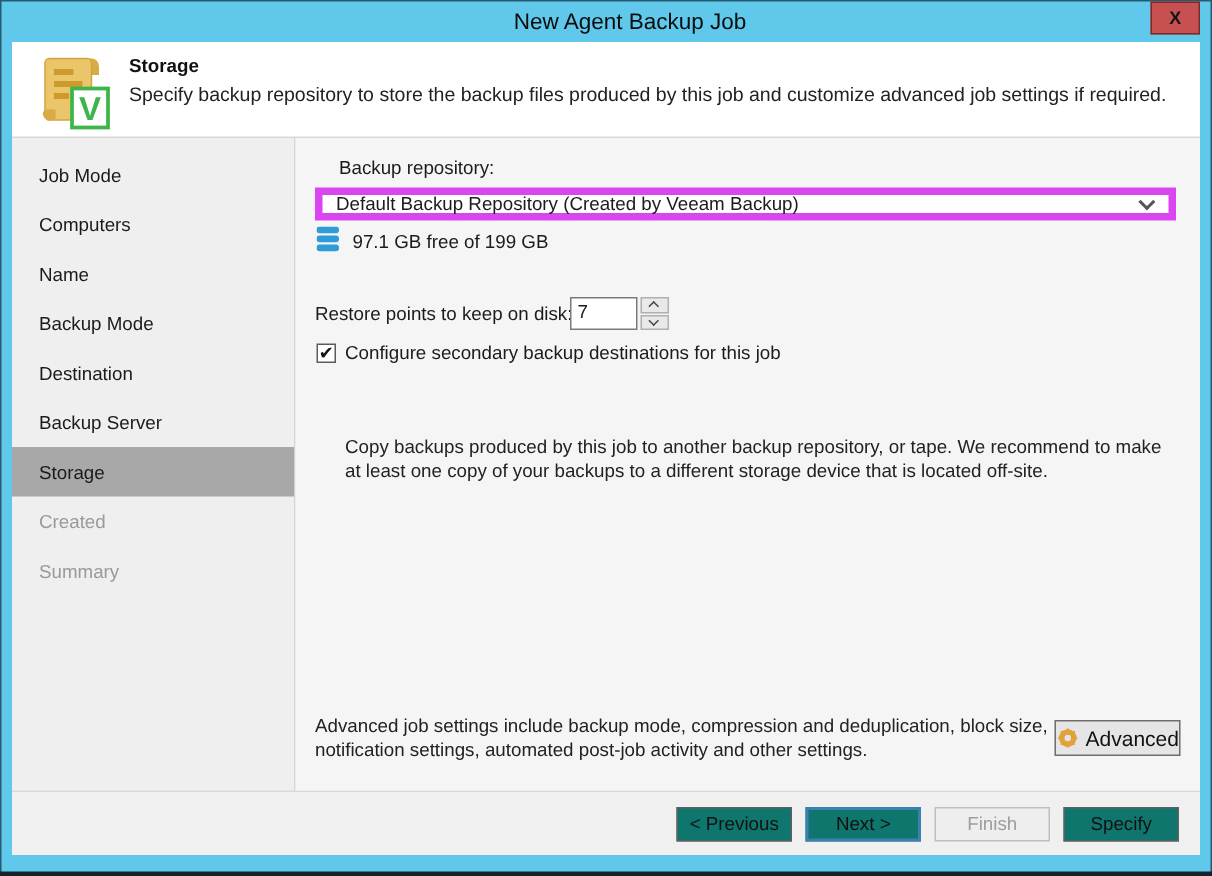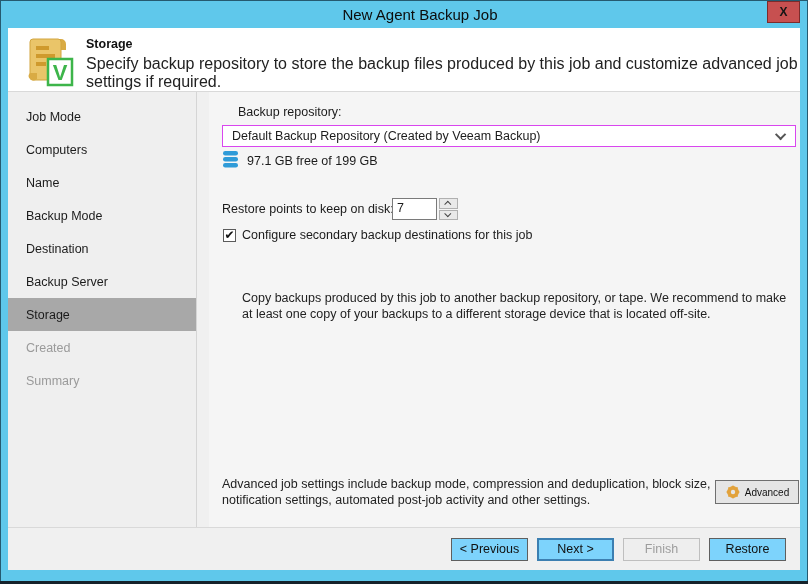--- a/index.html
+++ b/index.html
@@ -31,41 +31,41 @@
     background:#f0f0f0; display:flex; flex-direction:column;
   }
 
   
   .hdr {
     height:64px; background:#ffffff; border-bottom:1px solid #d9d9d9;
     position:relative; flex:0 0 auto;
   }
   .hdr-icon { position:absolute; left:13px; top:5px; width:56px; height:56px; }
   .hdr-title { position:absolute; left:78px; top:9px; font-size:12.5px; font-weight:bold; color:#111; }
-  .hdr-desc  { position:absolute; left:78px; top:27px; font-size:16px; color:#222; }
-
-  
-  .body { flex:1 1 auto; display:flex; min-height:0;gap:12px; }
+  .hdr-desc  { position:absolute; left:78px; top:27px; font-size:13px; color:#222; }
+
+  
+  .body { flex:1 1 auto; display:flex; min-height:0; }
   .sidebar {
     width:189px; flex:0 0 189px; background:#efefef;
     border-right:1px solid #d5d5d5; padding-top:8px;
   }
   .nav-item {
     height:33px; display:flex; align-items:center;
     padding-left:18px; font-size:12.5px; color:#1b1b1b; cursor:pointer;
   }
   .nav-item.selected { background:#a8a8a8; }
   .nav-item.disabled { color:#9a9a9a; }
 
   .main { flex:1 1 auto; position:relative; background:#f5f5f5; font-size:12.5px; color:#1b1b1b; }
 
   .lbl-repo { position:absolute; left:29px; top:13px; }
   .combo {
     position:absolute; left:13px; top:33px; width:574px; height:22px;
-    background:#ffffff; border:1px solid #d946ef;
+    background:#ffffff; border:5px solid #d946ef;
     display:flex; align-items:center; padding:0 9px; cursor:pointer;
   }
   .combo-text { flex:1 1 auto; white-space:nowrap; overflow:hidden; }
   .chev {
     width:8px; height:8px; border-left:2px solid #555; border-bottom:2px solid #555;
     transform:rotate(-45deg) translateY(-2px); flex:0 0 auto;
   }
 
   .disk-icon { position:absolute; left:14px; top:59px; }
   .free-text { position:absolute; left:38px; top:62px; }
@@ -91,31 +91,31 @@
   }
   .chk span { font-size:12px; color:#111; line-height:1; margin-top:-2px; }
   .chk-label { position:absolute; left:33px; top:136px; cursor:pointer; }
   .chk-desc  { position:absolute; left:33px; top:156px; width:556px; line-height:16px; color:#222;margin-top:42px; }
 
   .adv-note { position:absolute; left:13px; top:384px; width:496px; line-height:16px; color:#222; }
   .adv-btn {
     position:absolute; left:506px; top:388px; width:84px; height:24px;
     background:#e5e5e5; border:1px solid #6f6f6f;
     display:flex; align-items:center; justify-content:center; gap:4px;
-    font-size:10px; color:#111; cursor:pointer;
+    font-size:14px; color:#111; cursor:pointer;
   }
 
   
   .footer {
     flex:0 0 43px; background:#f0f0f0; border-top:1px solid #d9d9d9;
     display:flex; align-items:center; justify-content:flex-end;
     gap:9px; padding-right:14px;
   }
   .btn {
-    width:77px; height:23px; background:#7dd3fc; border:1px solid #5f5f5f;
+    width:77px; height:23px; background:#0f766e; border:1px solid #5f5f5f;
     font-family:"Liberation Sans", sans-serif; font-size:12.5px; color:#111;
     display:flex; align-items:center; justify-content:center; cursor:pointer;
   }
   .btn.default { border:2px solid #3c7fb1;text-align:center; }
   .btn.disabled { border:1px solid #bfbfbf; color:#9d9d9d; background:#eeeeee; cursor:default;text-align:right; }
 </style>
 </head>
 <body>
 
 <div class="window">
@@ -202,19 +202,19 @@
           <span>Advanced</span>
         </div>
 
       </div>
     </div>
 
     <div class="footer">
       <button class="btn">&lt; Previous</button>
       <button class="btn default">Next &gt;</button>
       <button class="btn disabled">Finish</button>
-      <button class="btn">Restore</button>
+      <button class="btn">Specify</button>
     </div>
 
   </div>
 
   <div class="bottom-edge"></div>
 </div>
 
 </body></html>

